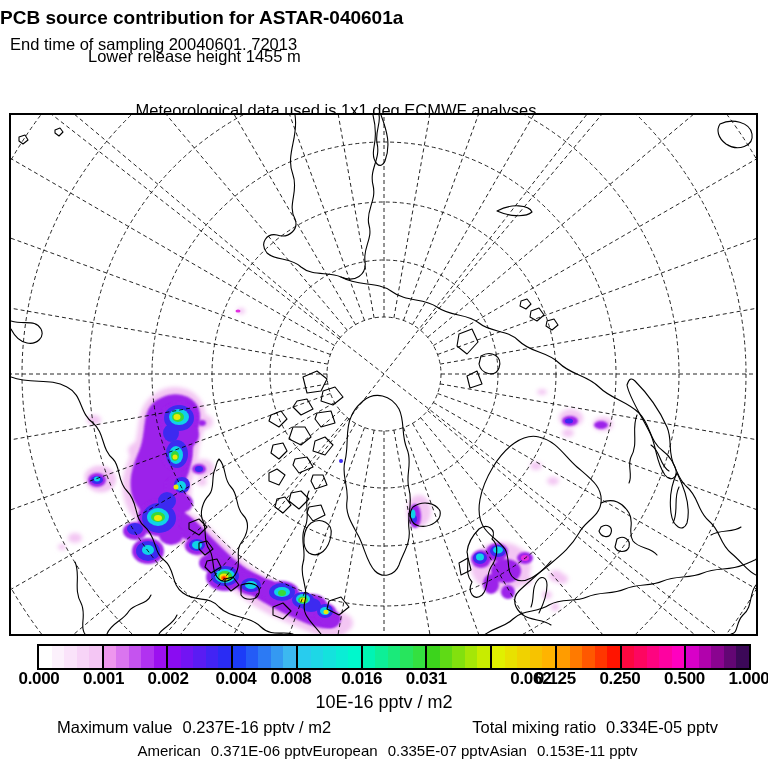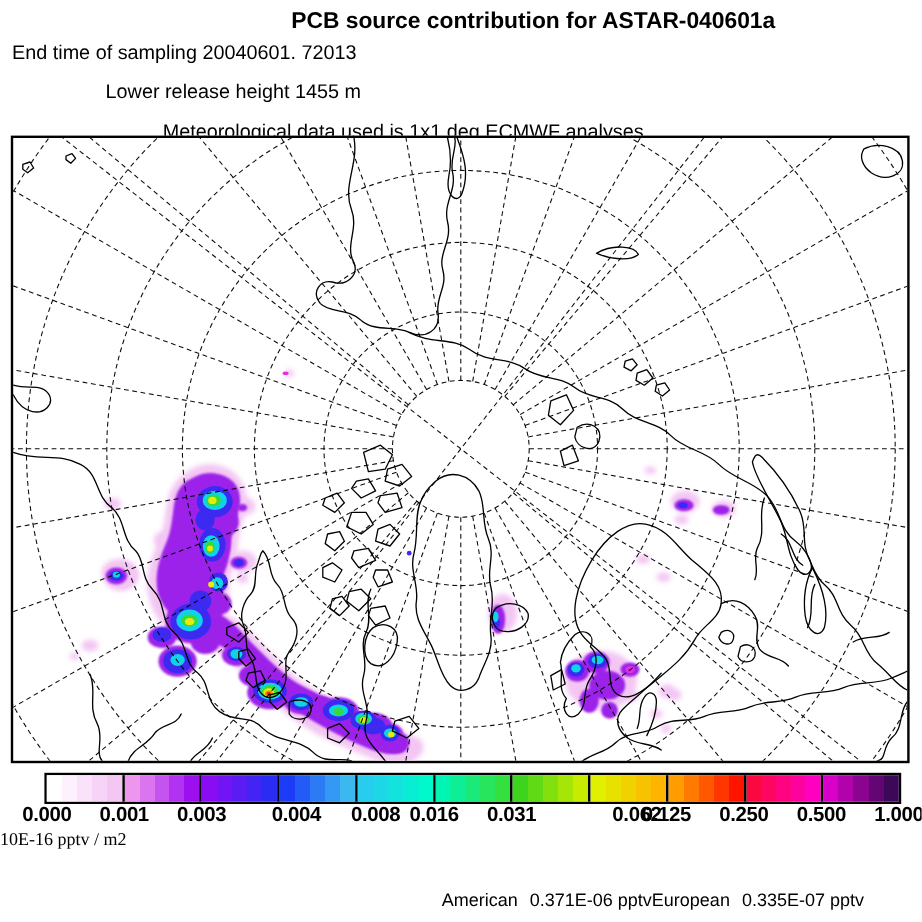--- a/index.html
+++ b/index.html
@@ -1,40 +1,40 @@
 <!DOCTYPE html>
 <html><head>
 <meta charset="utf-8">
 <style>
   html,body{margin:0;padding:0;width:768px;height:768px;overflow:hidden;background:#fff;}
   .page{position:relative;width:768px;height:768px;background:#fff;
         font-family:"Liberation Sans","DejaVu Sans",sans-serif;color:#000;}
-  .title{position:absolute;top:7px;left:0;width:646px;text-align:right;
+  .title{position:absolute;top:7px;left:0;width:646px;text-align:left;
          font-size:19px;font-weight:bold;white-space:nowrap;}
   .subrow{position:absolute;display:flex;white-space:nowrap;font-size:16.5px;}
   .sub2{top:35px;left:10px;right:14px;justify-content:space-between;}
-  .sub3{top:68px;left:88px;right:126px;justify-content:space-between;}
+  .sub3{top:47px;left:88px;right:126px;justify-content:space-between;}
   .sub4{top:87px;left:0;width:672px;justify-content:center;margin-top:14px;}
   .map{position:absolute;left:9px;top:113px;width:749px;height:523px;
        border:2px solid #000;box-sizing:border-box;background:#fff;}
   .map svg{display:block;width:100%;height:100%;}
   .coast path{fill:none;stroke:#000;stroke-width:1.1;stroke-linejoin:round;stroke-linecap:round;}
   .grat{stroke:#000;stroke-width:0.9;fill:none;stroke-dasharray:4 3;opacity:.95;}
   .cbar{position:absolute;left:37px;top:644px;width:710px;height:22px;
         border:2px solid #000;display:flex;box-sizing:content-box;}
   .cbar .seg{flex:1 1 0;height:100%;}
   .cbar .seg + .seg{border-left:2px solid #000;}
   .ticks{position:absolute;left:39px;top:669px;width:579px;height:20px;
          font-size:17px;font-weight:bold;letter-spacing:-0.3px;}
   .ticks span{position:absolute;transform:translateX(-50%);white-space:nowrap;}
-  .units{position:absolute;top:692px;left:0;width:768px;text-align:left;font-size:15px;font-family:Liberation Serif, serif;}
+  .units{position:absolute;top:692px;left:0;width:768px;text-align:center;font-size:18px;}
   .stats1{position:absolute;top:718px;left:57px;right:50px;display:flex;
           justify-content:space-between;font-size:16.5px;white-space:nowrap;}
   .stats2{position:absolute;top:742px;left:55px;right:48px;display:flex;
-          justify-content:flex-end;font-size:15px;white-space:nowrap;}
+          justify-content:center;font-size:15px;white-space:nowrap;}
   .lbl{margin-right:10px;}
 </style>
 </head>
 <body>
 
 <div class="page">
 
   <div class="title">PCB source contribution for ASTAR-040601a</div>
 
   <div class="subrow sub2">
@@ -306,37 +306,48 @@
       <div class="seg" style="background: linear-gradient(to right, rgb(0, 244, 180) 0%, rgb(0, 244, 180) 20%, rgb(13, 239, 151) 20%, rgb(13, 239, 151) 40%, rgb(26, 234, 122) 40%, rgb(26, 234, 122) 60%, rgb(39, 229, 93) 60%, rgb(39, 229, 93) 80%, rgb(52, 224, 64) 80%, rgb(52, 224, 64) 100%);"></div>
       <div class="seg" style="background: linear-gradient(to right, rgb(60, 212, 28) 0%, rgb(60, 212, 28) 20%, rgb(95, 218, 21) 20%, rgb(95, 218, 21) 40%, rgb(130, 224, 14) 40%, rgb(130, 224, 14) 60%, rgb(165, 230, 7) 60%, rgb(165, 230, 7) 80%, rgb(200, 236, 0) 80%, rgb(200, 236, 0) 100%);"></div>
       <div class="seg" style="background: linear-gradient(to right, rgb(224, 240, 0) 0%, rgb(224, 240, 0) 20%, rgb(232, 225, 0) 20%, rgb(232, 225, 0) 40%, rgb(240, 210, 0) 40%, rgb(240, 210, 0) 60%, rgb(247, 195, 0) 60%, rgb(247, 195, 0) 80%, rgb(255, 180, 0) 80%, rgb(255, 180, 0) 100%);"></div>
       <div class="seg" style="background: linear-gradient(to right, rgb(255, 156, 0) 0%, rgb(255, 156, 0) 20%, rgb(255, 122, 0) 20%, rgb(255, 122, 0) 40%, rgb(255, 88, 0) 40%, rgb(255, 88, 0) 60%, rgb(255, 54, 0) 60%, rgb(255, 54, 0) 80%, rgb(255, 20, 0) 80%, rgb(255, 20, 0) 100%);"></div>
       <div class="seg" style="background: linear-gradient(to right, rgb(252, 8, 64) 0%, rgb(252, 8, 64) 20%, rgb(253, 6, 96) 20%, rgb(253, 6, 96) 40%, rgb(254, 4, 128) 40%, rgb(254, 4, 128) 60%, rgb(254, 2, 160) 60%, rgb(254, 2, 160) 80%, rgb(255, 0, 192) 80%, rgb(255, 0, 192) 100%);"></div>
       <div class="seg" style="background: linear-gradient(to right, rgb(216, 0, 200) 0%, rgb(216, 0, 200) 20%, rgb(177, 2, 172) 20%, rgb(177, 2, 172) 40%, rgb(138, 4, 144) 40%, rgb(138, 4, 144) 60%, rgb(99, 6, 116) 60%, rgb(99, 6, 116) 80%, rgb(60, 8, 88) 80%, rgb(60, 8, 88) 100%);"></div>
     </div>
   <div class="ticks" id="ticks">
       <span style="left: 0px;">0.000</span>
       <span style="left: 64.5455px;">0.001</span>
-      <span style="left: 129.091px;">0.003</span>
-      <span style="left: 208px; text-align: center;">0.004</span>
-      <span style="left: 274px; text-align: center;">0.008</span>
+      <span style="left: 129.091px;">0.002</span>
+      <span style="left: 197px; text-align: center;">0.004</span>
+      <span style="left: 252px; text-align: center;">0.008</span>
       <span style="left: 322.727px;">0.016</span>
       <span style="left: 387.273px;">0.031</span>
       <span style="left: 451.818px; margin-left: 40px;">0.062</span>
       <span style="left: 516.364px;">0.125</span>
       <span style="left: 580.909px;">0.250</span>
       <span style="left: 645.455px;">0.500</span>
       <span style="left: 710px;">1.000</span>
     </div>
 
   <div class="units">10E-16 pptv / m2</div>
 
+  <div class="stats1">
+    <span>
+      <span class="lbl">Maximum value</span><span>0.237E-16 pptv / m2</span>
+    </span>
+    <span>
+      <span class="lbl">Total mixing ratio</span><span>0.334E-05 pptv</span>
+    </span>
+  </div>
 
   <div class="stats2">
     <span>
       <span class="lbl">American</span><span>0.371E-06 pptv</span>
     </span>
     <span>
       <span class="lbl">European</span><span>0.335E-07 pptv</span>
     </span>
+    <span>
+      <span class="lbl">Asian</span><span>0.153E-11 pptv</span>
+    </span>
   </div>
 
 </div>
 
 </body></html>

